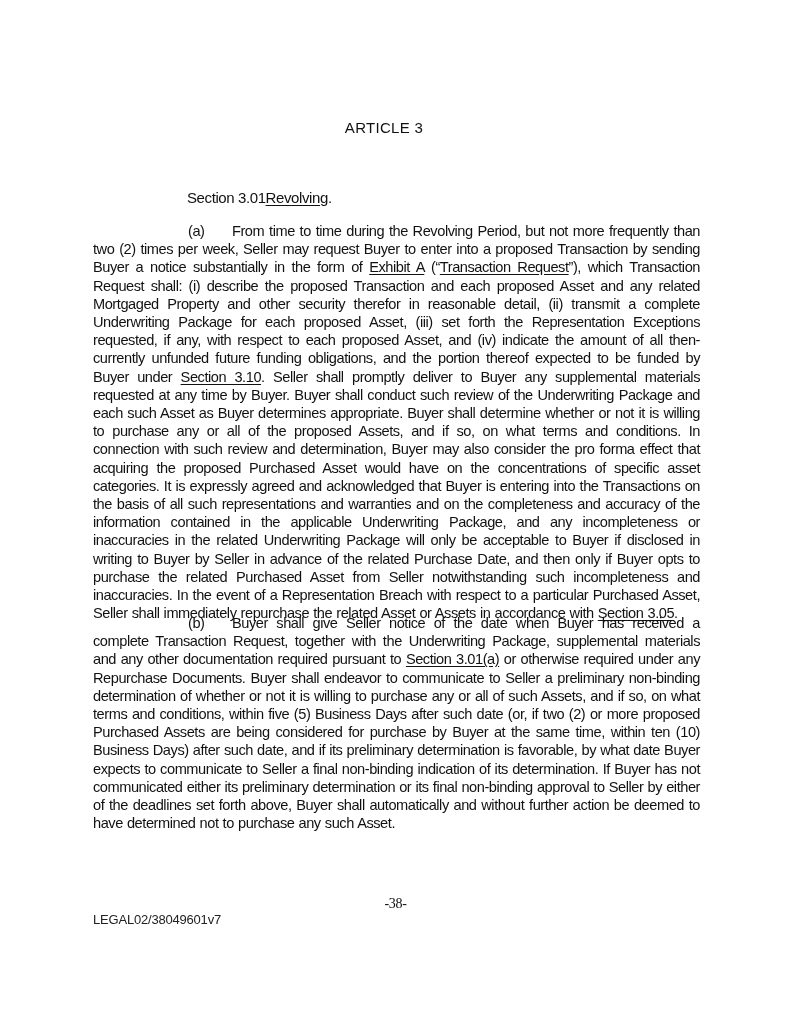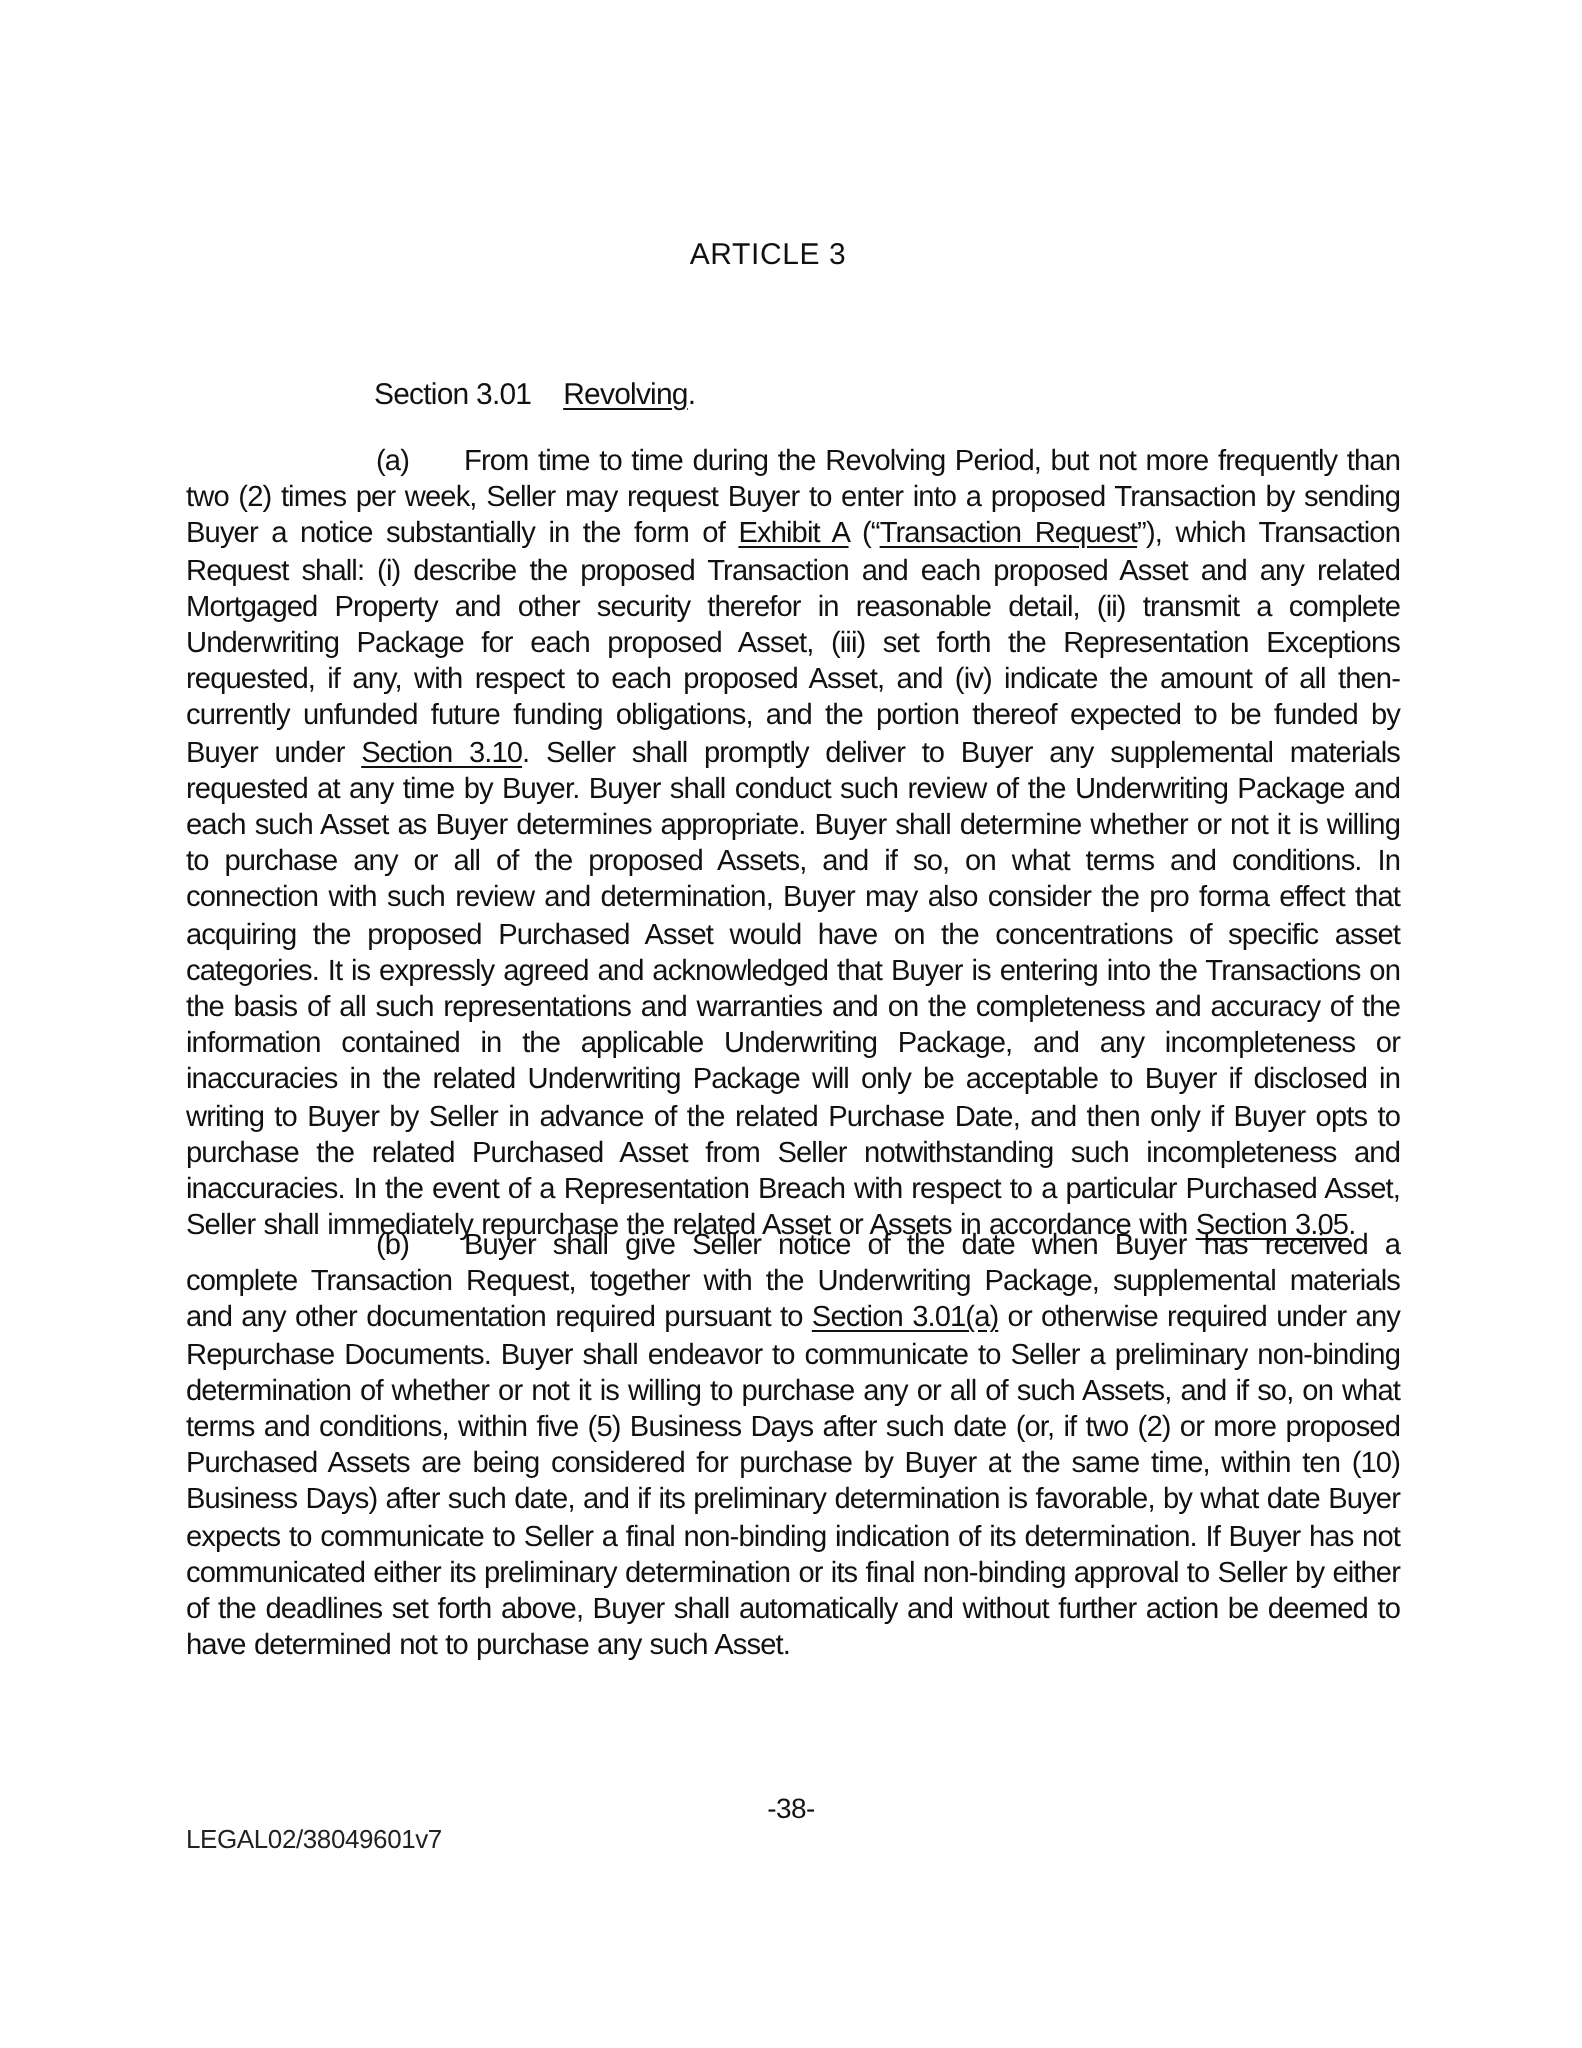--- a/index.html
+++ b/index.html
@@ -3,29 +3,29 @@
 <meta charset="utf-8">
 <style>
   html, body { margin: 0; padding: 0; background: #ffffff; }
   body { width: 791px; height: 1024px; position: relative; overflow: hidden;
          font-family: "Liberation Sans", sans-serif; color: #111; }
   .page { position: absolute; left: 0; top: 0; width: 791px; height: 1024px; }
   .center { position: absolute; left: 0; width: 768px; text-align: center; font-size: 15px; letter-spacing: 0.3px; }
   .article { top: 119px; }
   .title { top: 154px; }
   .section-head { position: absolute; left: 187px; top: 189px; font-size: 15px; letter-spacing: -0.4px; }
-  .section-head .num { margin-right: 16px; }
+  .section-head .num { }
   .para { position: absolute; left: 93px; width: 607px; font-size: 14.6px; line-height: 18.2px;
           text-align: justify; letter-spacing: -0.45px; word-spacing: 0.5px; margin: 0; }
   .para .indent { display: inline-block; width: 95px; }
   .para .label { display: inline-block; width: 44px; }
   .para-a { top: 222px; }
   .para-b { top: 614px; }
   u { text-decoration: underline; text-underline-offset: 2px; }
-  .page-num { position: absolute; left: 0; width: 791px; text-align: center; top: 896px; font-size: 14px; letter-spacing: -0.3px; }
+  .page-num { position: absolute; left: 0; width: 791px; text-align: center; top: 896px; font-size: 14px; letter-spacing: -0.3px; font-family: Liberation Serif, serif; }
   .docid { position: absolute; left: 93px; top: 912px; font-size: 13px; letter-spacing: -0.2px; color: #222; }
 </style>
 </head>
 <body>
 
 <div class="page">
   <div class="center article">ARTICLE 3</div>
 
   <div class="section-head">
     <span class="num">Section 3.01</span><u>Revolving</u><span>.</span>

